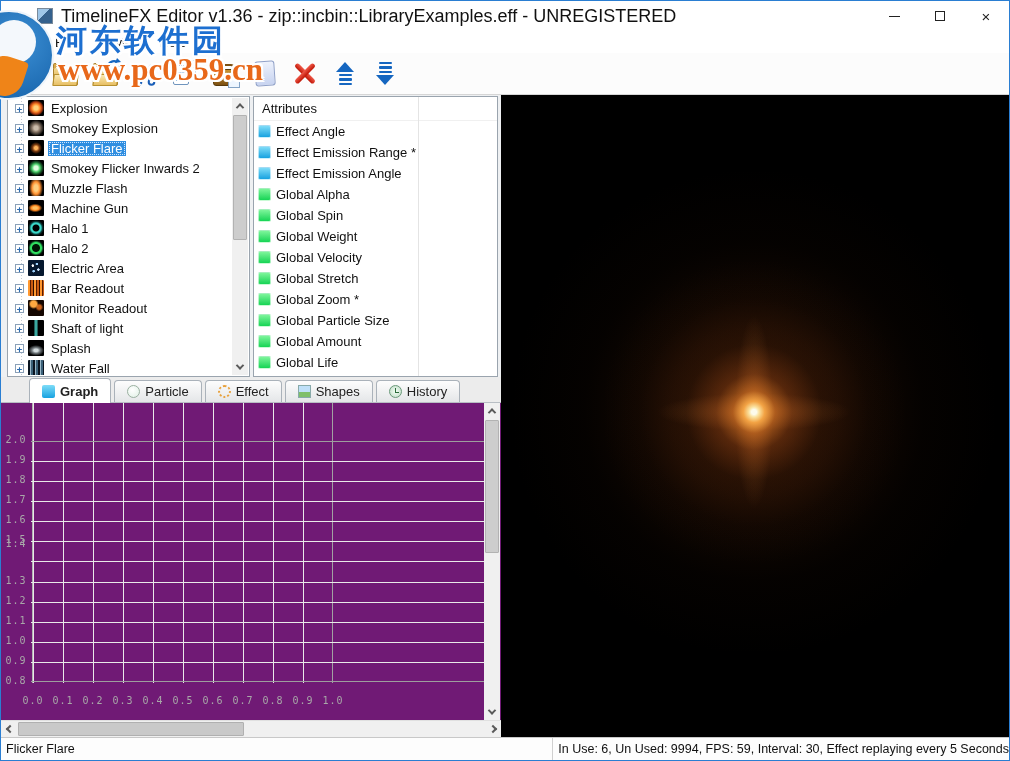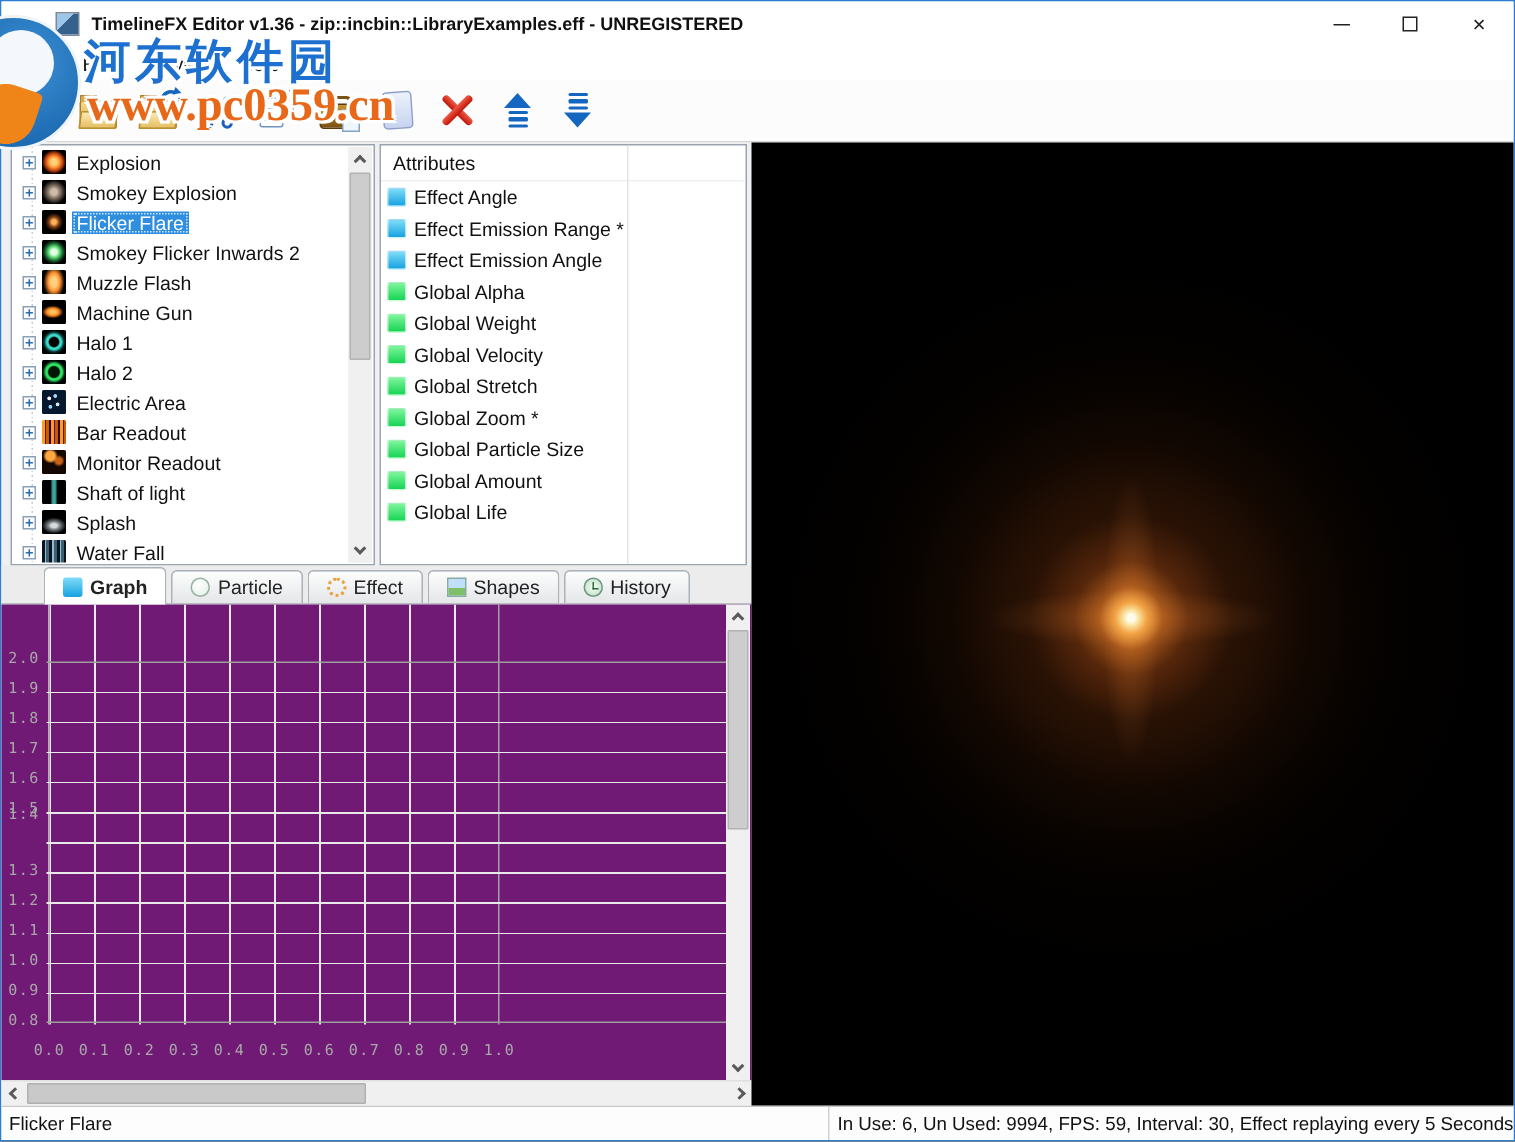--- a/index.html
+++ b/index.html
@@ -6,21 +6,21 @@
   html,body { width:1010px; height:761px; background:#333; }
   body { font-family:"Liberation Sans", sans-serif; position:relative; overflow:hidden; }
 
   .window { position:absolute; left:0; top:0; width:1010px; height:761px;
     background:#fff; border:1px solid #2a7ed2; display:flex; flex-direction:column; }
 
   
   .titlebar { height:30px; background:#fff; display:flex; align-items:center; flex:0 0 auto; }
   .app-icon { width:16px; height:16px; margin:0 8px 0 36px;
     background:linear-gradient(135deg,#9ec6e8 0 40%,#35618d 40% 100%); border:1px solid #7a8a9a; }
-  .title-text { font-size:12px; color:#111; white-space:nowrap;font-weight:bold; }
+  .title-text { font-size:18px; color:#111; white-space:nowrap; }
   .win-btns { margin-left:auto; display:flex; height:30px; }
   .win-btn { width:46px; height:30px; display:flex; align-items:center; justify-content:center; color:#222; }
   .glyph-min { width:11px; height:1px; background:#222; }
   .glyph-max { width:10px; height:10px; border:1px solid #222; }
   .glyph-close { font-size:15px; line-height:15px; }
 
   
   .menubar { height:22px; display:flex; align-items:center; padding-left:6px; background:#fff; flex:0 0 auto; }
   .menu-item { font-size:13px; color:#111; padding:2px 9px; }
 
@@ -356,20 +356,24 @@
               <span class="aicon blue"></span>
               <span class="alabel">Effect Emission Range *</span>
             </div>
           <div class="arow">
               <span class="aicon blue"></span>
               <span class="alabel">Effect Emission Angle</span>
             </div>
           <div class="arow">
               <span class="aicon green"></span>
               <span class="alabel">Global Alpha</span>
+            </div>
+          <div class="arow">
+              <span class="aicon green"></span>
+              <span class="alabel">Global Spin</span>
             </div>
           <div class="arow">
               <span class="aicon green"></span>
               <span class="alabel">Global Weight</span>
             </div>
           <div class="arow">
               <span class="aicon green"></span>
               <span class="alabel">Global Velocity</span>
             </div>
           <div class="arow">

